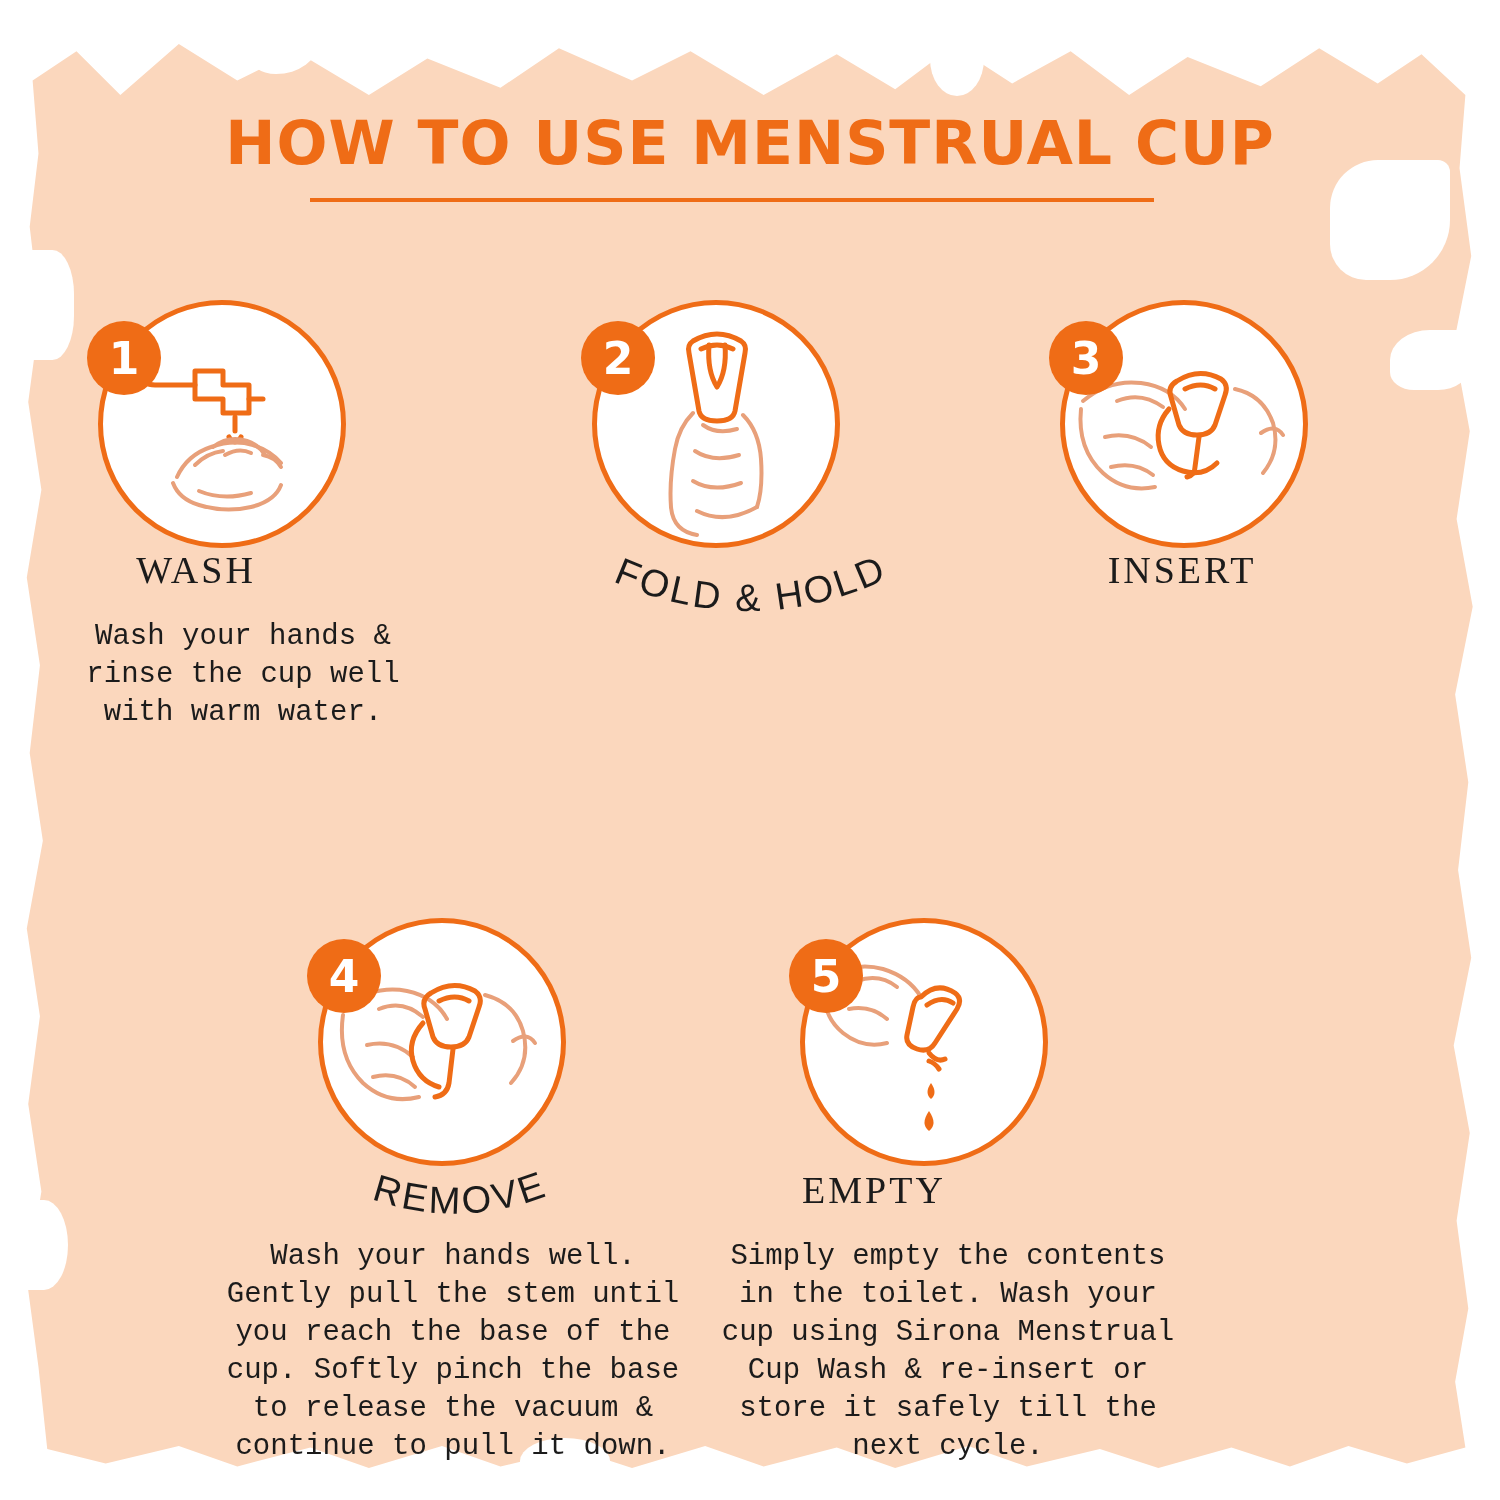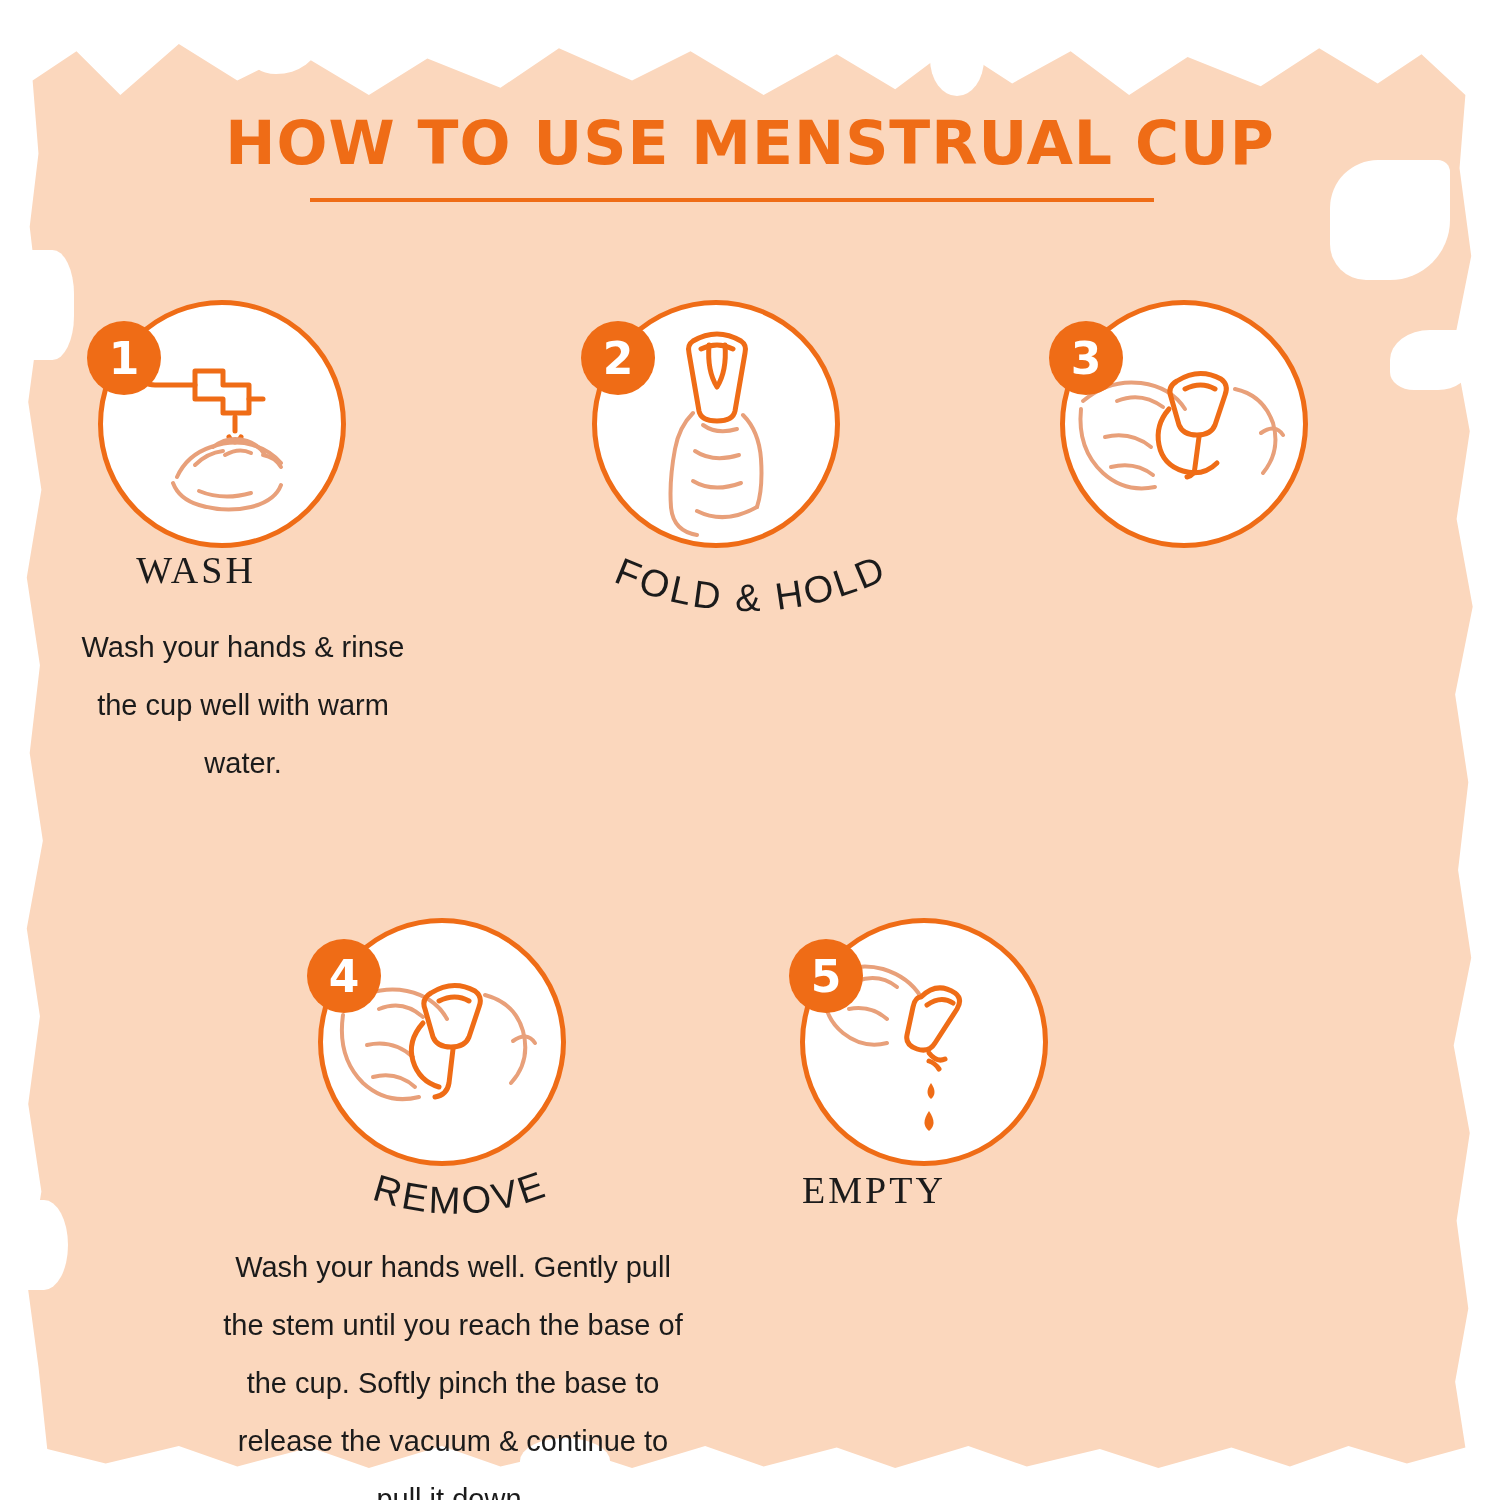--- a/index.html
+++ b/index.html
@@ -124,23 +124,23 @@
     font-family: "Liberation Sans", sans-serif;
     font-size: 38px;
     letter-spacing: 3px;
     fill: #1b1b1b;
   }
 
   .desc {
     position: absolute;
     text-align: center;
     color: #1b1b1b;
-    font-family: Liberation Sans, sans-serif;
+    font-family: Liberation Mono, monospace;
     font-size: 29px;
-    line-height: 58px;
+    line-height: 38px;
   }
 
   
   #step1 { left: 98px;  top: 300px; }
   #step2 { left: 592px; top: 300px; }
   #step3 { left: 1060px;top: 300px; }
   #step4 { left: 318px; top: 918px; }
   #step5 { left: 800px; top: 918px; }
 
   #label1 { left: 36px;  top: 548px; }
@@ -243,20 +243,21 @@
             <path d="M112 76 q22 -14 44 -2 q8 6 4 16 l-10 30 q-4 10 -18 10 q-14 0 -18 -10 l-8 -28 q-4 -10 6 -16 Z"></path>
             <path d="M120 84 q16 -8 30 0"></path>
             <path d="M134 132 l-4 30 q0 8 -8 10"></path>
             <path d="M104 104 q-14 16 -10 36 q4 20 24 26 q20 6 34 -8"></path>
           </g>
         </svg>
       </div>
       <div class="badge">3</div>
     </div>
   </div>
+  <div class="step-label" id="label3">INSERT</div>
 
   <div class="step" id="step4">
     <div class="circle">
       <div class="art">
         <svg width="238" height="238" viewBox="0 0 238 238">
           <g fill="none" stroke="#e8a07a" stroke-width="4" stroke-linecap="round" stroke-linejoin="round">
             <path d="M24 82 q28 -20 60 -14 q28 6 40 28"></path>
             <path d="M20 92 q-6 42 20 68 q24 22 56 14"></path>
             <path d="M56 86 q24 -10 44 8"></path>
             <path d="M44 122 q26 -6 46 12"></path>
@@ -300,14 +301,15 @@
           <g fill="#ef6c16">
             <path d="M126 160 q7 10 0 16 q-7 -6 0 -16 Z"></path>
             <path d="M124 188 q9 13 0 20 q-9 -7 0 -20 Z"></path>
           </g>
         </svg>
       </div>
       <div class="badge">5</div>
     </div>
   </div>
   <div class="step-label" id="label5">EMPTY</div>
+  <div class="desc" id="desc5">Simply empty the  contents in the toilet.  Wash your cup using Sirona  Menstrual Cup Wash &amp; re-insert  or store it safely till  the next cycle.</div>
 
 </div>
 
 </body></html>

